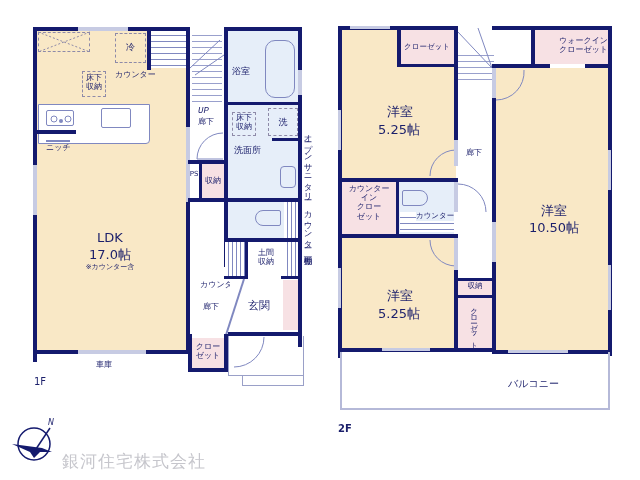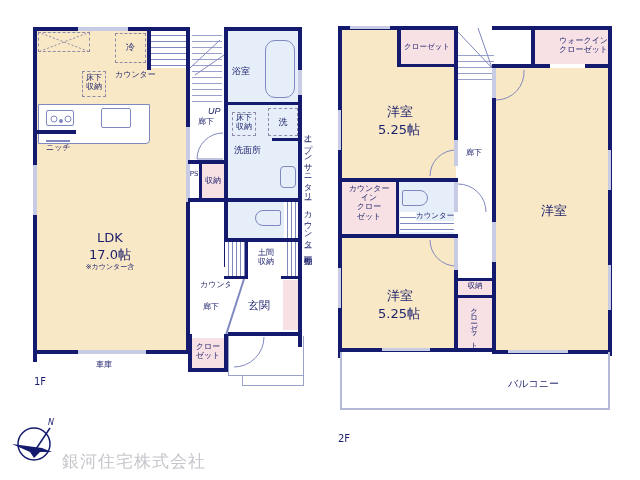--- a/index.html
+++ b/index.html
@@ -73,21 +73,21 @@
   <div class="wall" style="left:186px;top:27px;width:4px;height:100px;"></div>
   <div class="win" style="left:186px;top:127px;width:4px;height:75px;"></div>
   <div class="wall" style="left:186px;top:202px;width:4px;height:150px;"></div>
 
   <div class="room white" style="left:190px;top:30px;width:34px;height:130px;"></div>
   <div class="stairs" style="left:192px;top:30px;width:30px;height:72px;opacity:.8;"></div>
   <svg width="34" height="70" style="left:190px;top:30px;">
       <line x1="0" y1="38" x2="30" y2="10" stroke="#8088c0"></line>
       <line x1="5" y1="45" x2="34" y2="25" stroke="#8088c0"></line>
     </svg>
-  <div class="lbl" style="left:208px;top:106px;font-style:italic;font-family:Liberation Sans, sans-serif;">UP</div>
+  <div class="lbl" style="left:198px;top:106px;font-style:italic;font-family:Liberation Mono, monospace;">UP</div>
   <div class="lbl" style="left:198px;top:117px;font-size:8px;">廊下</div>
   <svg width="26" height="26" style="left:197px;top:133px;">
       <path d="M0 26 A26 26 0 0 1 26 0" fill="none" stroke="#8088c0"></path>
       <line x1="0" y1="26" x2="26" y2="26" stroke="#8088c0"></line>
     </svg>
 
   <div class="room blue" style="left:226px;top:30px;width:72px;height:72px;"></div>
   <div class="abs" style="left:265px;top:40px;width:30px;height:58px;border:1px solid #8088c0;border-radius:10px;"></div>
   <div class="lbl" style="left:232px;top:66px;">浴室</div>
   <div class="wall" style="left:224px;top:27px;width:78px;height:4px;"></div>
@@ -202,20 +202,21 @@
   <div class="win" style="left:608px;top:265px;width:3px;height:45px;"></div>
 
   <div class="room beige" style="left:496px;top:68px;width:112px;height:284px;"></div>
   <div class="wall" style="left:492px;top:64px;width:4px;height:290px;"></div>
   <div class="win" style="left:492px;top:68px;width:4px;height:30px;"></div>
   <div class="win" style="left:492px;top:222px;width:4px;height:40px;"></div>
   <svg width="28" height="30" style="left:496px;top:70px;">
       <path d="M0 30 A28 28 0 0 0 28 0" fill="none" stroke="#8088c0"></path>
     </svg>
   <div class="lbl big" style="left:524px;top:203px;width:60px;">洋室</div>
+  <div class="lbl big" style="left:516px;top:220px;width:76px;">10.50帖</div>
   <div class="wall" style="left:492px;top:350px;width:120px;height:4px;"></div>
   <div class="win" style="left:508px;top:350px;width:60px;height:3px;"></div>
 
   <div class="room white" style="left:458px;top:84px;width:34px;height:196px;"></div>
   <div class="lbl" style="left:466px;top:148px;font-size:8px;">廊下</div>
 
   <div class="room pink" style="left:342px;top:182px;width:54px;height:54px;"></div>
   <div class="lbl" style="left:342px;top:184px;width:54px;font-size:8px;white-space:pre;">カウンター
 イン
 クロー
@@ -248,21 +249,21 @@
   <div class="room pink" style="left:458px;top:281px;width:34px;height:14px;"></div>
   <div class="lbl" style="left:458px;top:282px;width:34px;font-size:7.5px;">収納</div>
   <div class="wall" style="left:458px;top:295px;width:34px;height:3px;"></div>
   <div class="room pink" style="left:458px;top:298px;width:34px;height:50px;"></div>
   <div class="vert lbl" style="left:470px;top:302px;font-size:7.5px;">クローゼット</div>
   <div class="wall" style="left:454px;top:348px;width:40px;height:4px;"></div>
 
   <div class="abs" style="left:340px;top:352px;width:270px;height:58px;border-left:2px solid #b5b9d8;border-right:2px solid #b5b9d8;border-bottom:2px solid #b5b9d8;"></div>
   <div class="lbl" style="left:508px;top:378px;font-size:10px;">バルコニー</div>
 
-  <div class="floor-tag" style="left:338px;top:433px;">2F</div>
+  <div class="floor-tag" style="left:338px;top:423px;font-weight:bold;">2F</div>
 </div>
 
 <div class="abs" style="left:12px;top:422px;width:38px;height:38px;">
   <svg width="40" height="40">
     <circle cx="22" cy="22" r="16" fill="none" stroke="#141a6e" stroke-width="1.5"></circle>
     <path d="M0 22 L30 26 L40 30 L28 30 L22 36 L18 30 Z" fill="#141a6e"></path>
     <line x1="22" y1="30" x2="38" y2="6" stroke="#141a6e" stroke-width="1.5"></line>
   </svg>
   <span class="lbl" style="left:36px;top:-4px;font-size:8px;font-style:italic;">N</span>
 </div>

